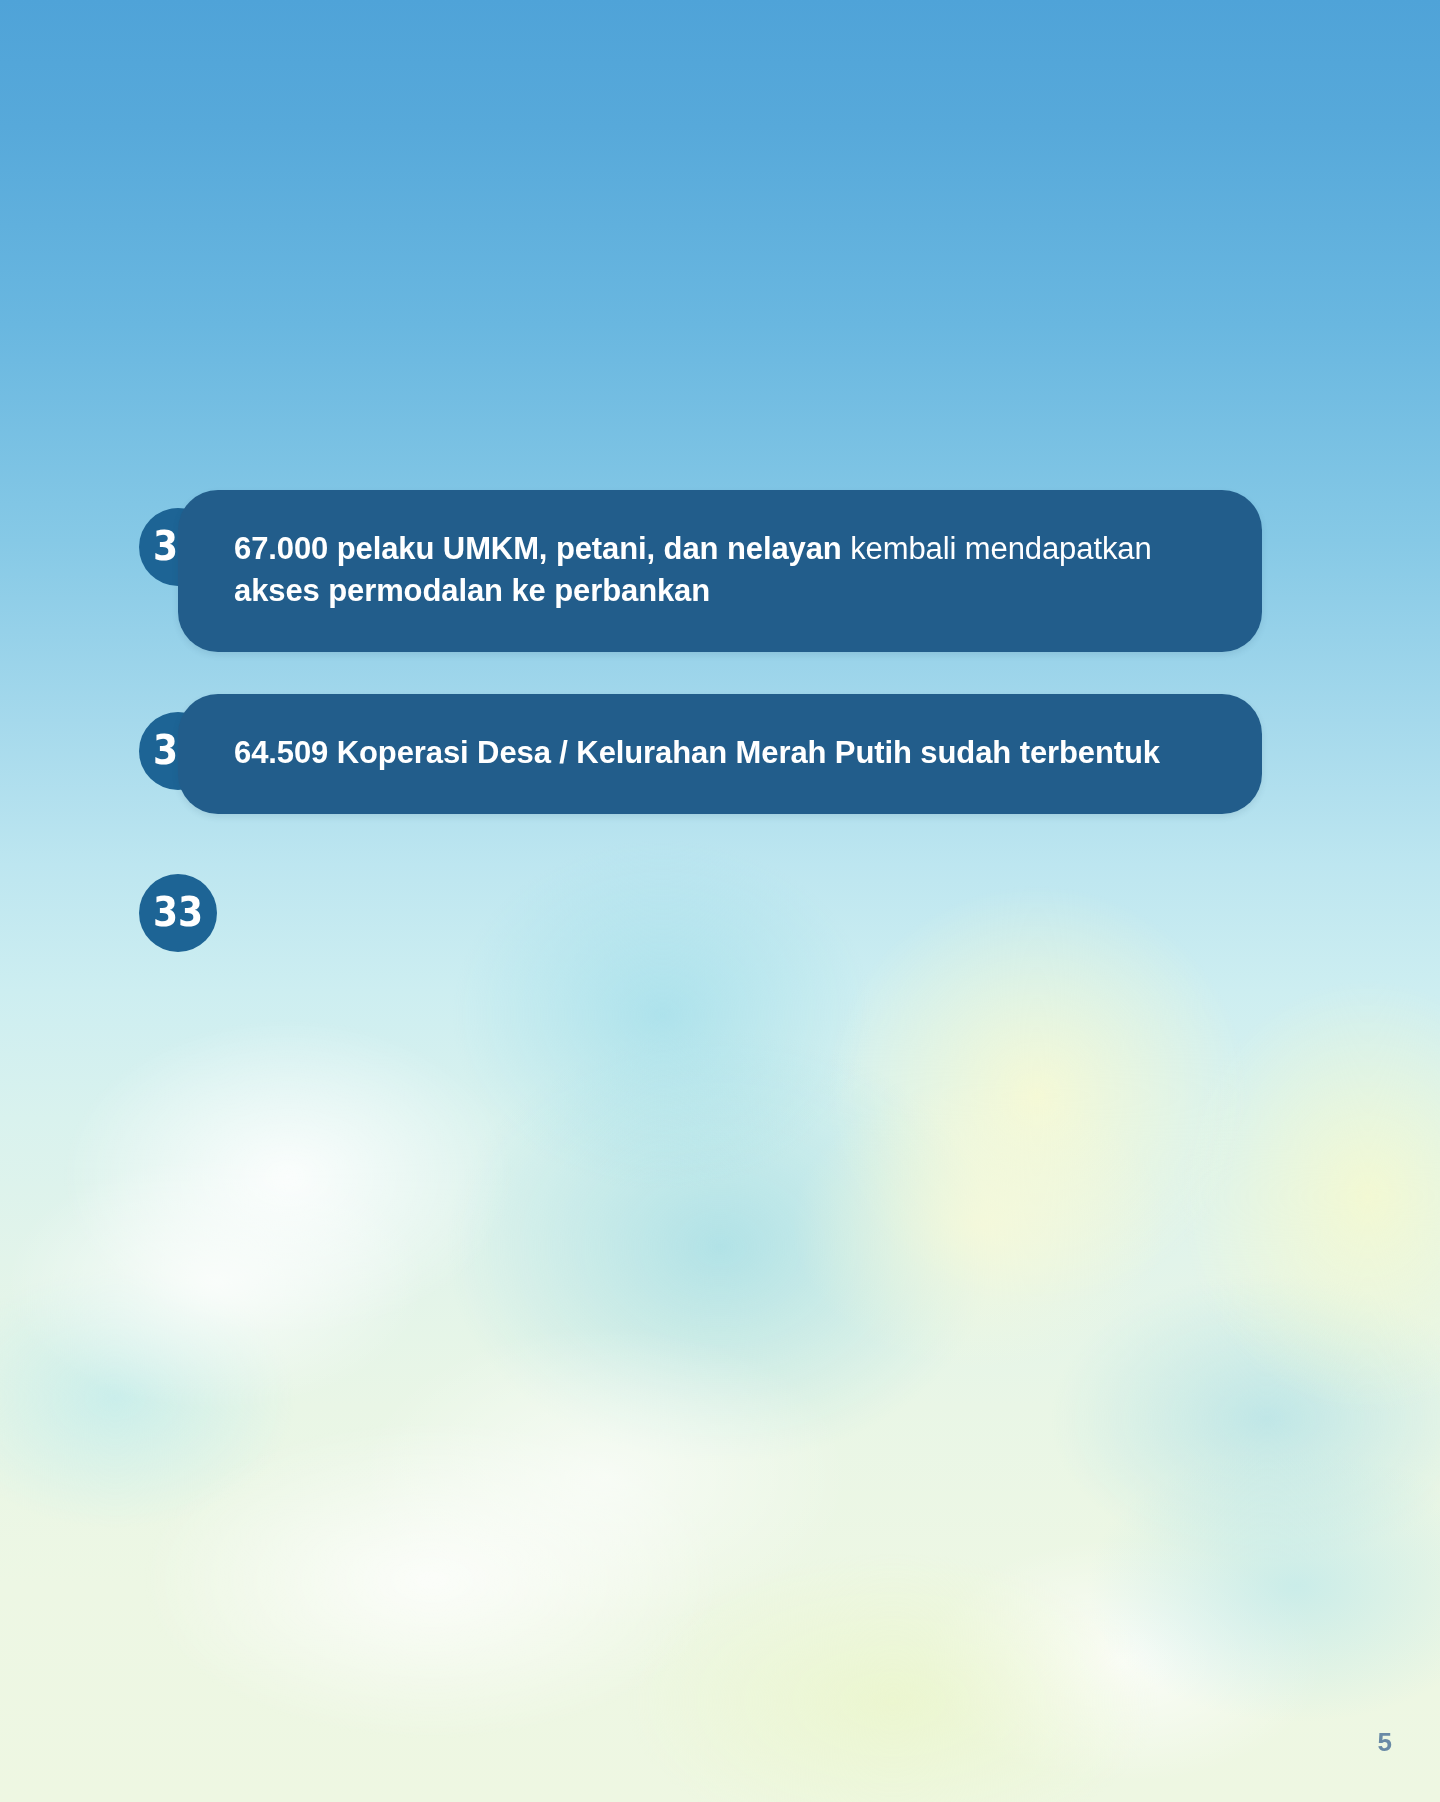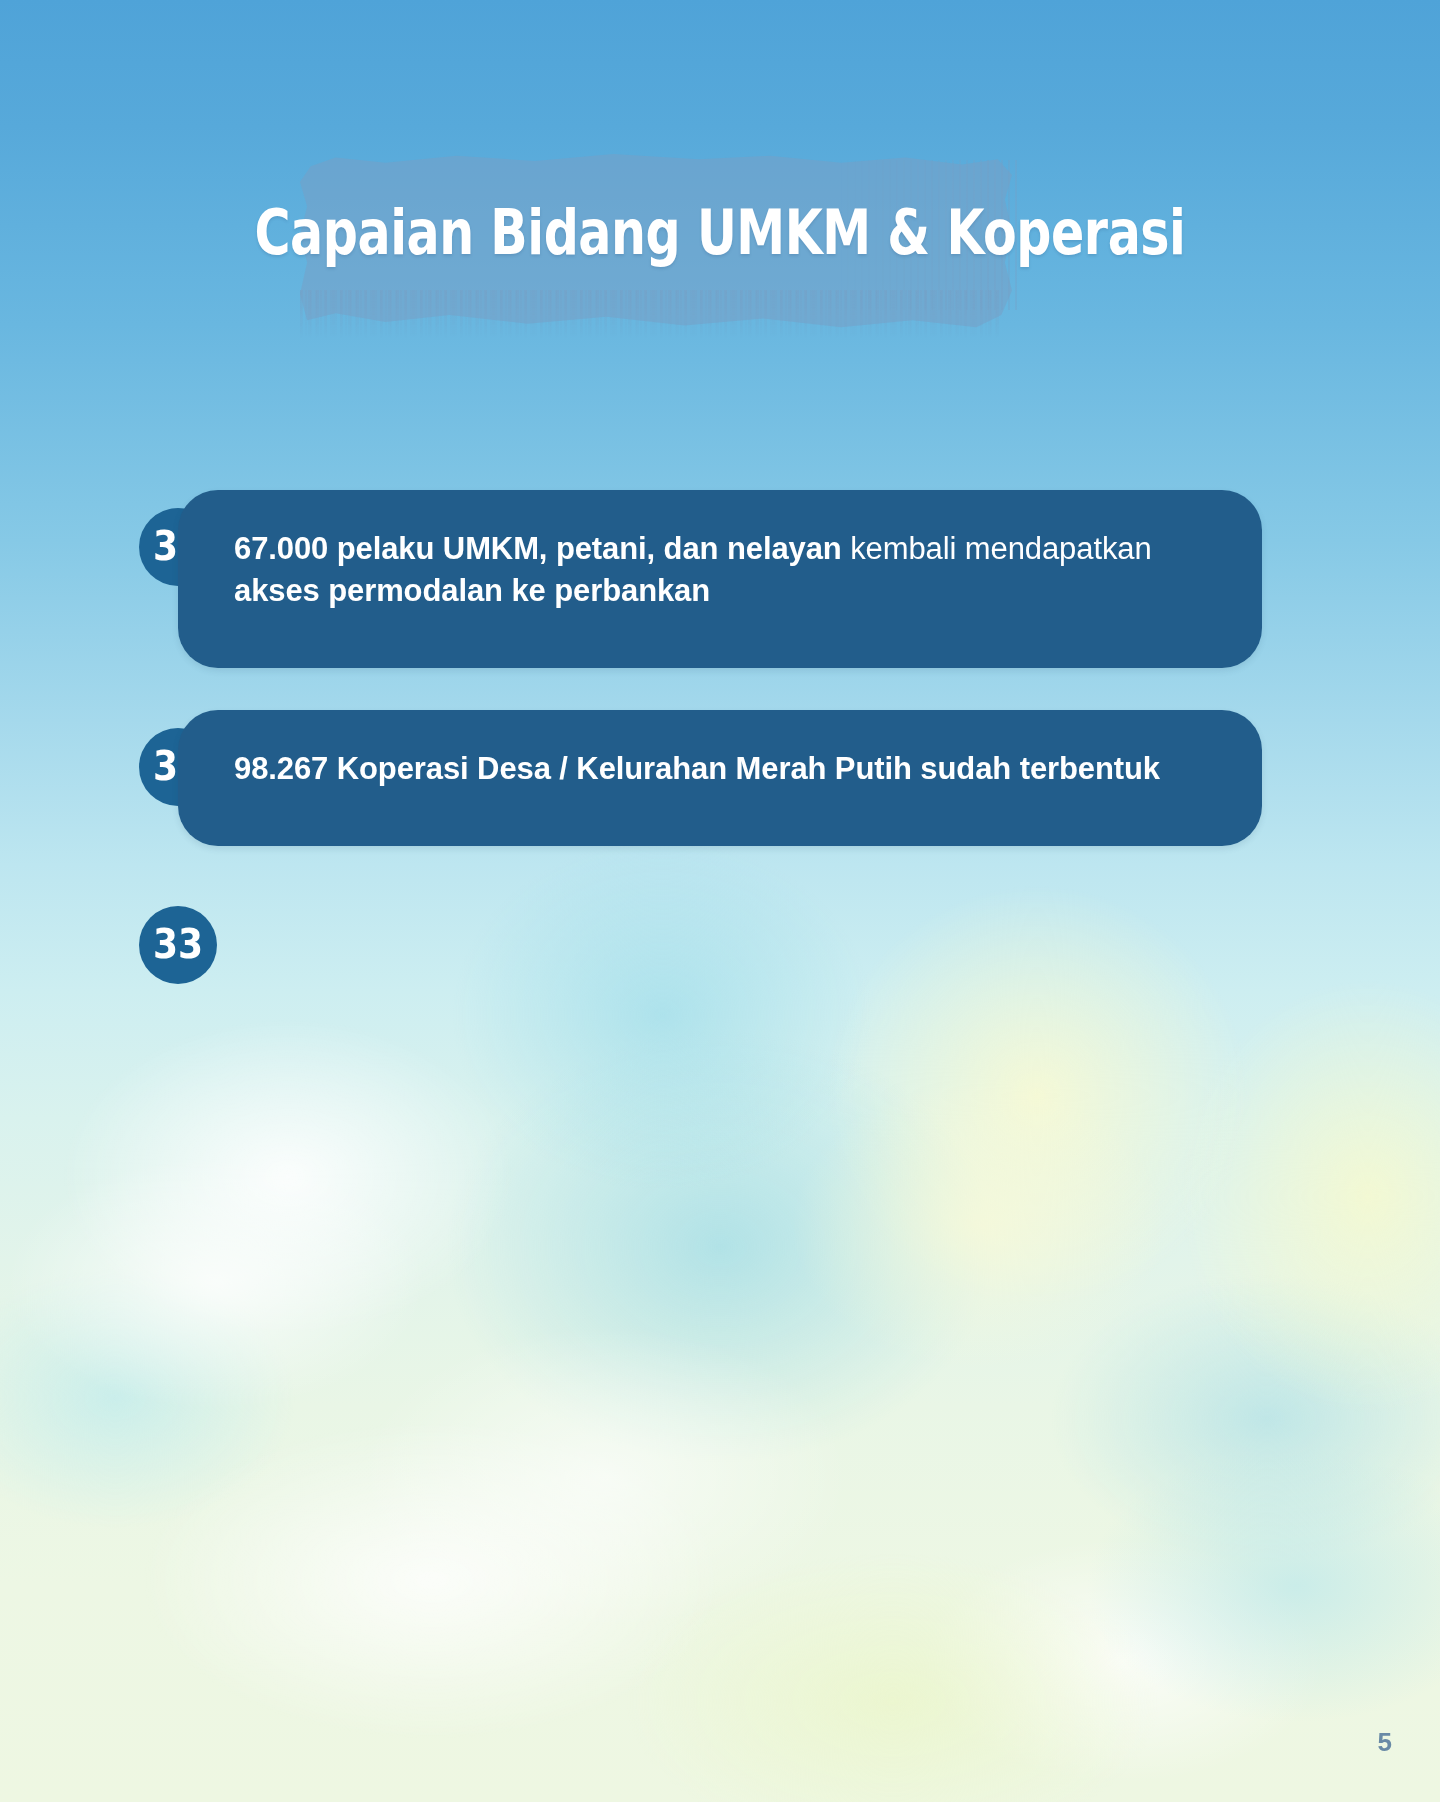--- a/index.html
+++ b/index.html
@@ -166,21 +166,21 @@
     box-sizing: border-box;
     z-index: 1;
   }
   .card {
     position: relative;
     margin-left: 178px;
     width: 1084px;
     background: #225d8b;
     border-radius: 40px;
     box-sizing: border-box;
-    padding: 38px 48px 56px 56px;
+    padding: 38px 48px 40px 56px;
     z-index: 2;
     box-shadow: 0 3px 6px rgba(30,70,110,0.12);
   }
   .card-text {
     color: #ffffff;
     font-size: 31px;
     line-height: 1.35;
     font-weight: normal;
     letter-spacing: -0.1px;
   }
@@ -205,38 +205,32 @@
 </style>
 </head>
 <body>
 
 <div id="slide">
 
   <div class="bg-sky"></div>
   <div class="bg-wash"></div>
   <div class="bg-wash2"></div>
 
-  <div class="title-zone">
-    <div class="brush"></div>
-    <div class="brush-tex"></div>
-    <div class="brush-tex2"></div>
-    <div class="slide-title">Capaian Bidang UMKM &amp; Koperasi</div>
-  </div>
 
   <div class="cards">
       <div class="card-wrap">
         <div class="badge">31</div>
         <div class="card">
           <div class="card-text"><b>67.000 pelaku UMKM, petani, dan nelayan </b><span>kembali mendapatkan </span><b>akses permodalan ke perbankan</b></div>
         </div>
       </div>
       <div class="card-wrap">
         <div class="badge">32</div>
         <div class="card">
-          <div class="card-text"><b>98.267 Koperasi Desa / Kelurahan Merah Putih sudah terbentuk</b></div>
+          <div class="card-text"><b>64.509 Koperasi Desa / Kelurahan Merah Putih sudah terbentuk</b></div>
         </div>
       </div>
       <div class="card-wrap">
         <div class="badge">33</div>
       </div>
     </div>
 
   <div class="page-num">5</div>
 
 </div>

